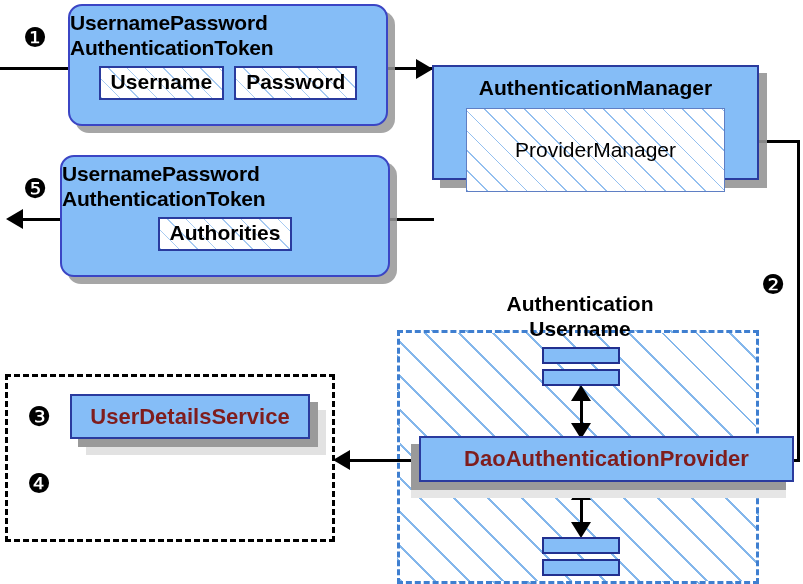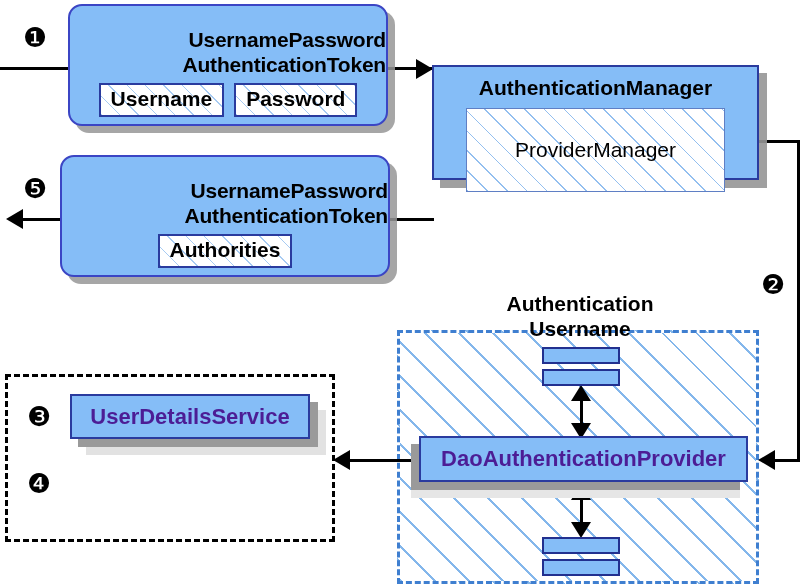--- a/index.html
+++ b/index.html
@@ -30,28 +30,27 @@
   .token{
     position:absolute;
     background:#85bdf7;
     border:2px solid #3b45c4;
     border-radius:14px;
     box-shadow:7px 7px 0 0 rgba(150,150,150,.85);
     z-index:20;
     box-sizing:border-box;
   }
   .token-title{
-    text-align:right;
+    text-align:left;
     font-weight:bold;
     font-size:21px;
     line-height:25px;
     color:#000;
     padding-top:4px;
     letter-spacing:-0.2px;
-    margin-top:17px;
   }
   .slots{
     display:flex;
     justify-content:center;
     gap:10px;
     margin-top:6px;
   }
   .slot{
     background:#ffffff;
     border:2px solid #2a3b9e;
@@ -126,21 +125,21 @@
     box-sizing:border-box;
   }
 
   
   .bar{
     position:absolute;
     background:#85bdf7;
     border:2px solid #2a3b9e;
     font-weight:bold;
     font-size:22px;
-    color:#4c1d95;
+    color:#7f1d1d;
     display:flex;
     align-items:center;
     justify-content:center;
     z-index:20;
     box-sizing:border-box;
   }
   .bar.dbl{
     box-shadow:8px 8px 0 0 #9a9a9a, 16px 16px 0 0 #e2e2e2;
   }
   .bar.dao{
@@ -229,21 +228,21 @@
   <div class="providers-label" style="left:470px;top:263px;width:220px;">
     <div>Authentication</div>
     <div>Username</div>
   </div>
 
   <div class="providers-box" style="left:397px;top:330px;width:362px;height:254px;"></div>
 
   <div class="stub" style="left:542px;top:347px;width:78px;height:17px;"></div>
   <div class="stub" style="left:542px;top:369px;width:78px;height:17px;"></div>
 
-  <div class="bar dao" style="left:419px;top:436px;width:329px;height:46px;">DaoAuthenticationProvider</div>
+  <div class="bar dao" style="left:419px;top:436px;width:375px;height:46px;">DaoAuthenticationProvider</div>
 
   <div class="stub" style="left:542px;top:537px;width:78px;height:17px;"></div>
   <div class="stub" style="left:542px;top:559px;width:78px;height:17px;"></div>
 
   <div class="dashbox" style="left:5px;top:374px;width:330px;height:168px;"></div>
 
   <div class="bar dbl" style="left:70px;top:394px;width:240px;height:45px;">UserDetailsService</div>
 
 
 </div>

